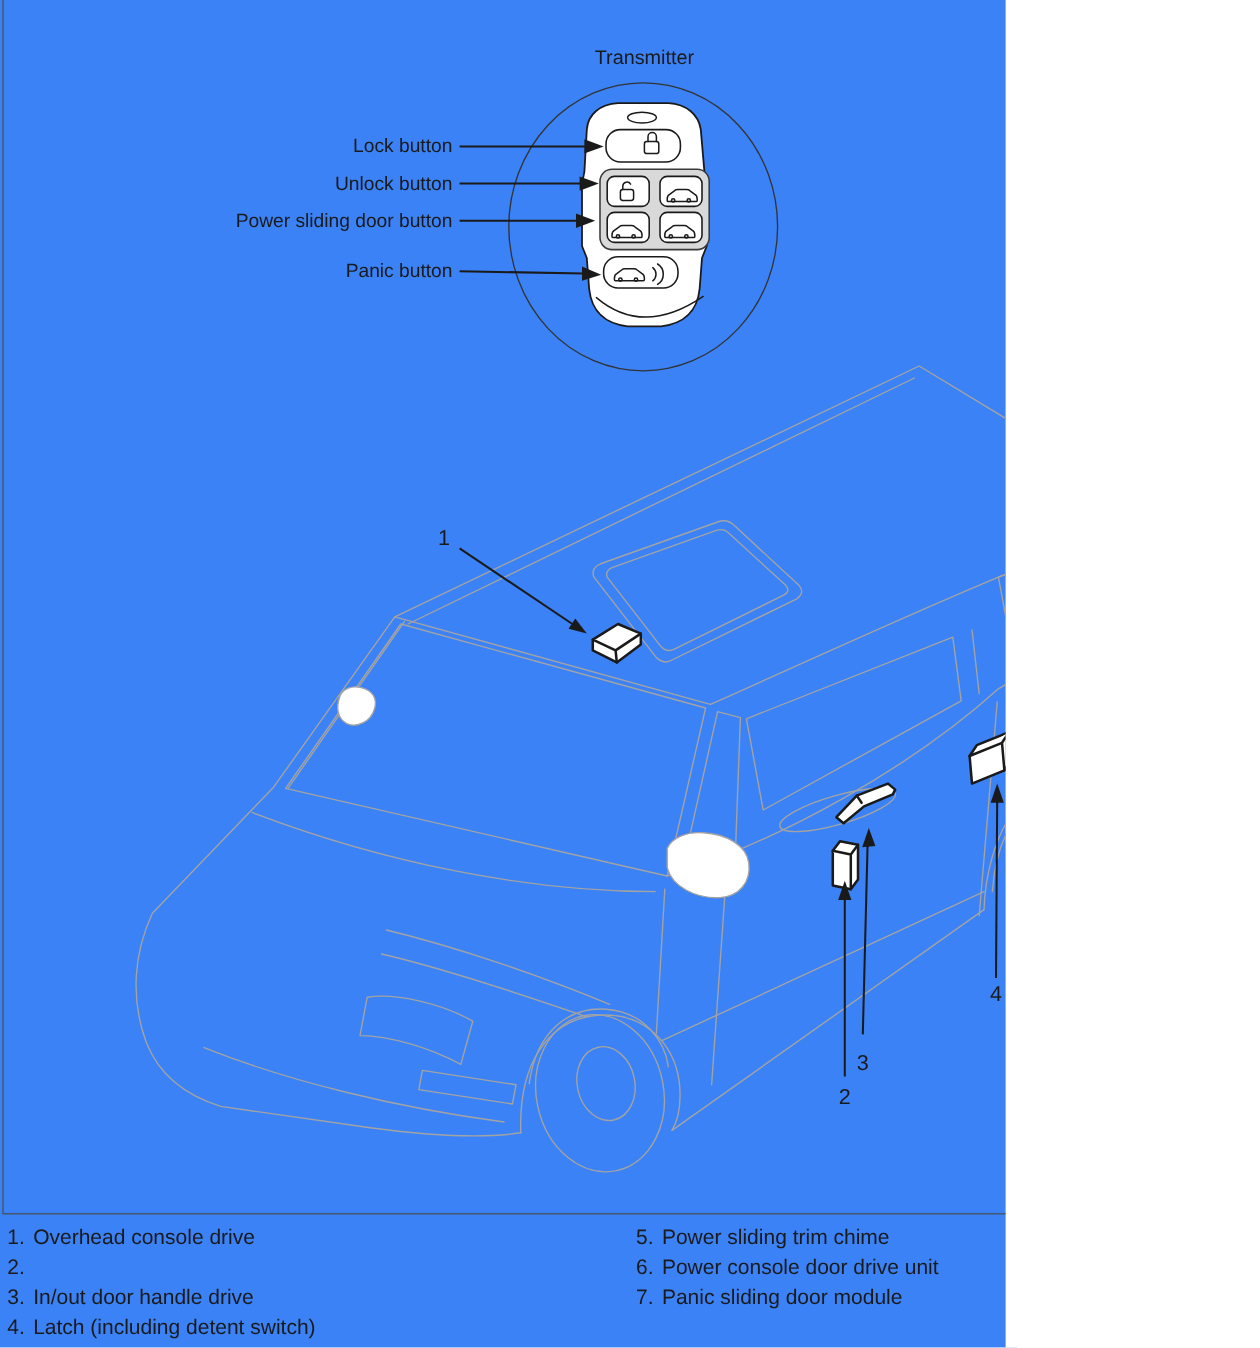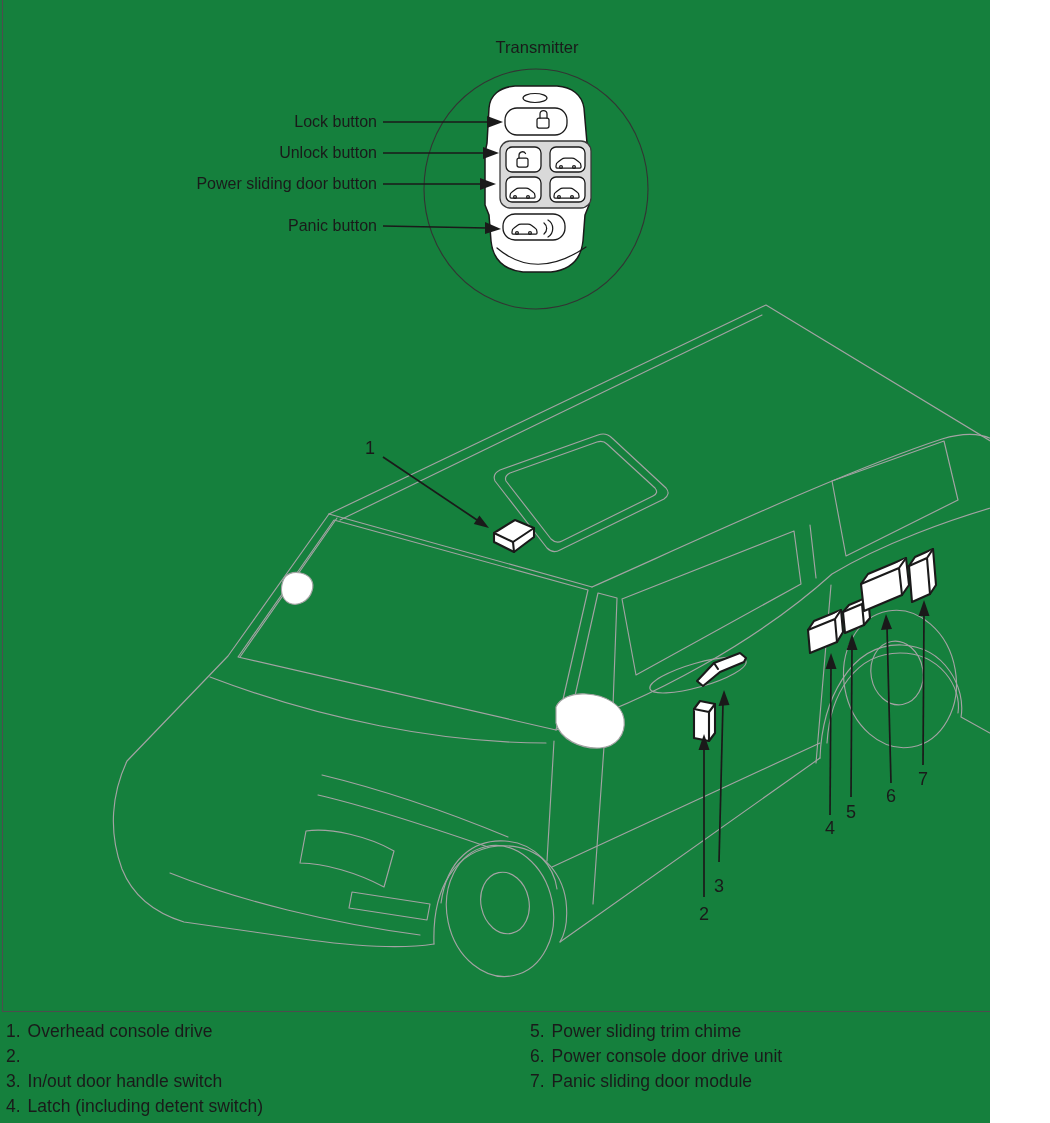--- a/index.html
+++ b/index.html
@@ -2,21 +2,21 @@
 <html style="--ink: #1a1a1a; --body-line: #a3a3a3; --frame-border: #4d4d4d; --button-fill: #d9d9d9;"><head>
 <meta charset="utf-8">
 <style>
   :root{
     --ink:#1a1a1a;
     --body-line:#a3a3a3;
     --frame-border:#4d4d4d;
     --button-fill:#d9d9d9;
   }
   html,body{margin:0;padding:0;background:#fff;}
-  .page{position:relative;width:990px;height:1123px;background:#15803d;overflow:hidden;
+  .page{position:relative;width:838px;height:1123px;background:#3b82f6;overflow:hidden;
         font-family:"Liberation Sans","DejaVu Sans",sans-serif;color:var(--ink);}
   .frame{position:absolute;left:2px;top:-1px;width:1044px;height:1011px;
          border-left:1px solid var(--frame-border);
          border-right:1px solid var(--frame-border);
          border-bottom:1px solid var(--frame-border);
          border-top:1px solid var(--frame-border);}
   svg{display:block;}
   svg text{font-family:"Liberation Sans","DejaVu Sans",sans-serif;fill:var(--ink);}
   .lbl{font-size:16px;}
   .ttl{font-size:16.5px;}
@@ -224,21 +224,21 @@
     <div class="col col-left">
       <div class="item">
         <span class="lnum">1.</span>
         <span>Overhead console drive</span>
       </div>
       <div class="item">
         <span class="lnum">2.</span>
       </div>
       <div class="item">
         <span class="lnum">3.</span>
-        <span>In/out door handle switch</span>
+        <span>In/out door handle drive</span>
       </div>
       <div class="item">
         <span class="lnum">4.</span>
         <span>Latch (including detent switch)</span>
       </div>
     </div>
     <div class="col">
       <div class="item">
         <span class="lnum">5.</span>
         <span>Power sliding trim chime</span>

